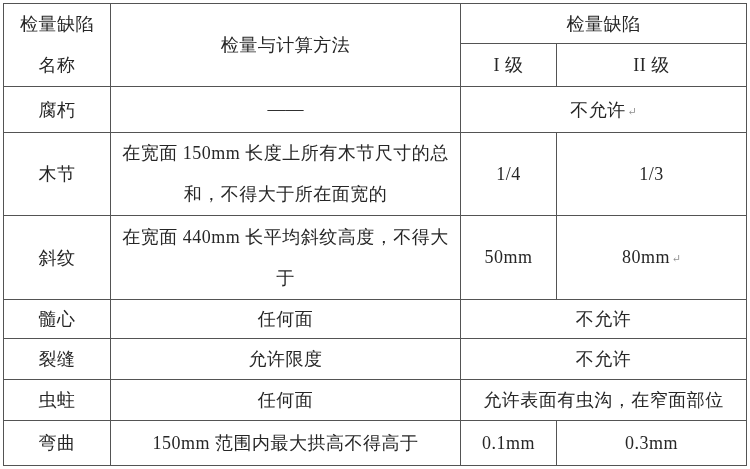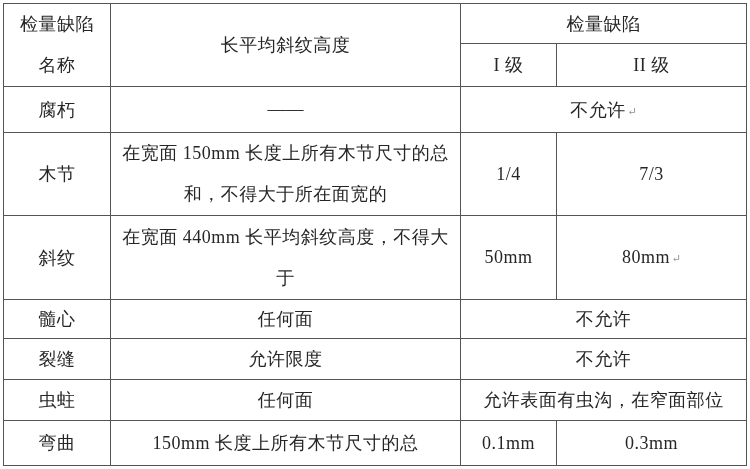--- a/index.html
+++ b/index.html
@@ -42,21 +42,21 @@
       <col style="width:96px">
       <col style="width:190px">
     </colgroup>
 
     <tbody>
         <tr class="r-h1">
       <th rowspan="2" class="two-line">
         <div>检量缺陷</div>
         <div>名称</div>
       </th>
-      <th rowspan="2">长平均斜纹高度</th>
+      <th rowspan="2">检量与计算方法</th>
       <th colspan="2">检量缺陷</th>
     </tr>
 
     <tr class="r-h2">
       <th>I 级</th>
       <th>II 级</th>
     </tr>
 
     <tr class="r-fuxiu">
       <td>腐朽</td>
@@ -66,21 +66,21 @@
       </td>
     </tr>
 
     <tr class="r-mujie">
       <td>木节</td>
       <td class="two-line">
         <div>在宽面 150mm 长度上所有木节尺寸的总</div>
         <div>和，不得大于所在面宽的</div>
       </td>
       <td>1/4</td>
-      <td>7/3</td>
+      <td>1/3</td>
     </tr>
 
     <tr class="r-xiewen">
       <td>斜纹</td>
       <td class="two-line">
         <div>在宽面 440mm 长平均斜纹高度，不得大</div>
         <div>于</div>
       </td>
       <td>50mm</td>
       <td>
@@ -101,19 +101,19 @@
     </tr>
 
     <tr class="r-chongzhu">
       <td>虫蛀</td>
       <td>任何面</td>
       <td colspan="2">允许表面有虫沟，在窄面部位</td>
     </tr>
 
     <tr class="r-wanqu">
       <td>弯曲</td>
-      <td>150mm 长度上所有木节尺寸的总</td>
+      <td>150mm 范围内最大拱高不得高于</td>
       <td>0.1mm</td>
       <td>0.3mm</td>
     </tr>
   </tbody>
     </table>
 </div>
 
 </body></html>

